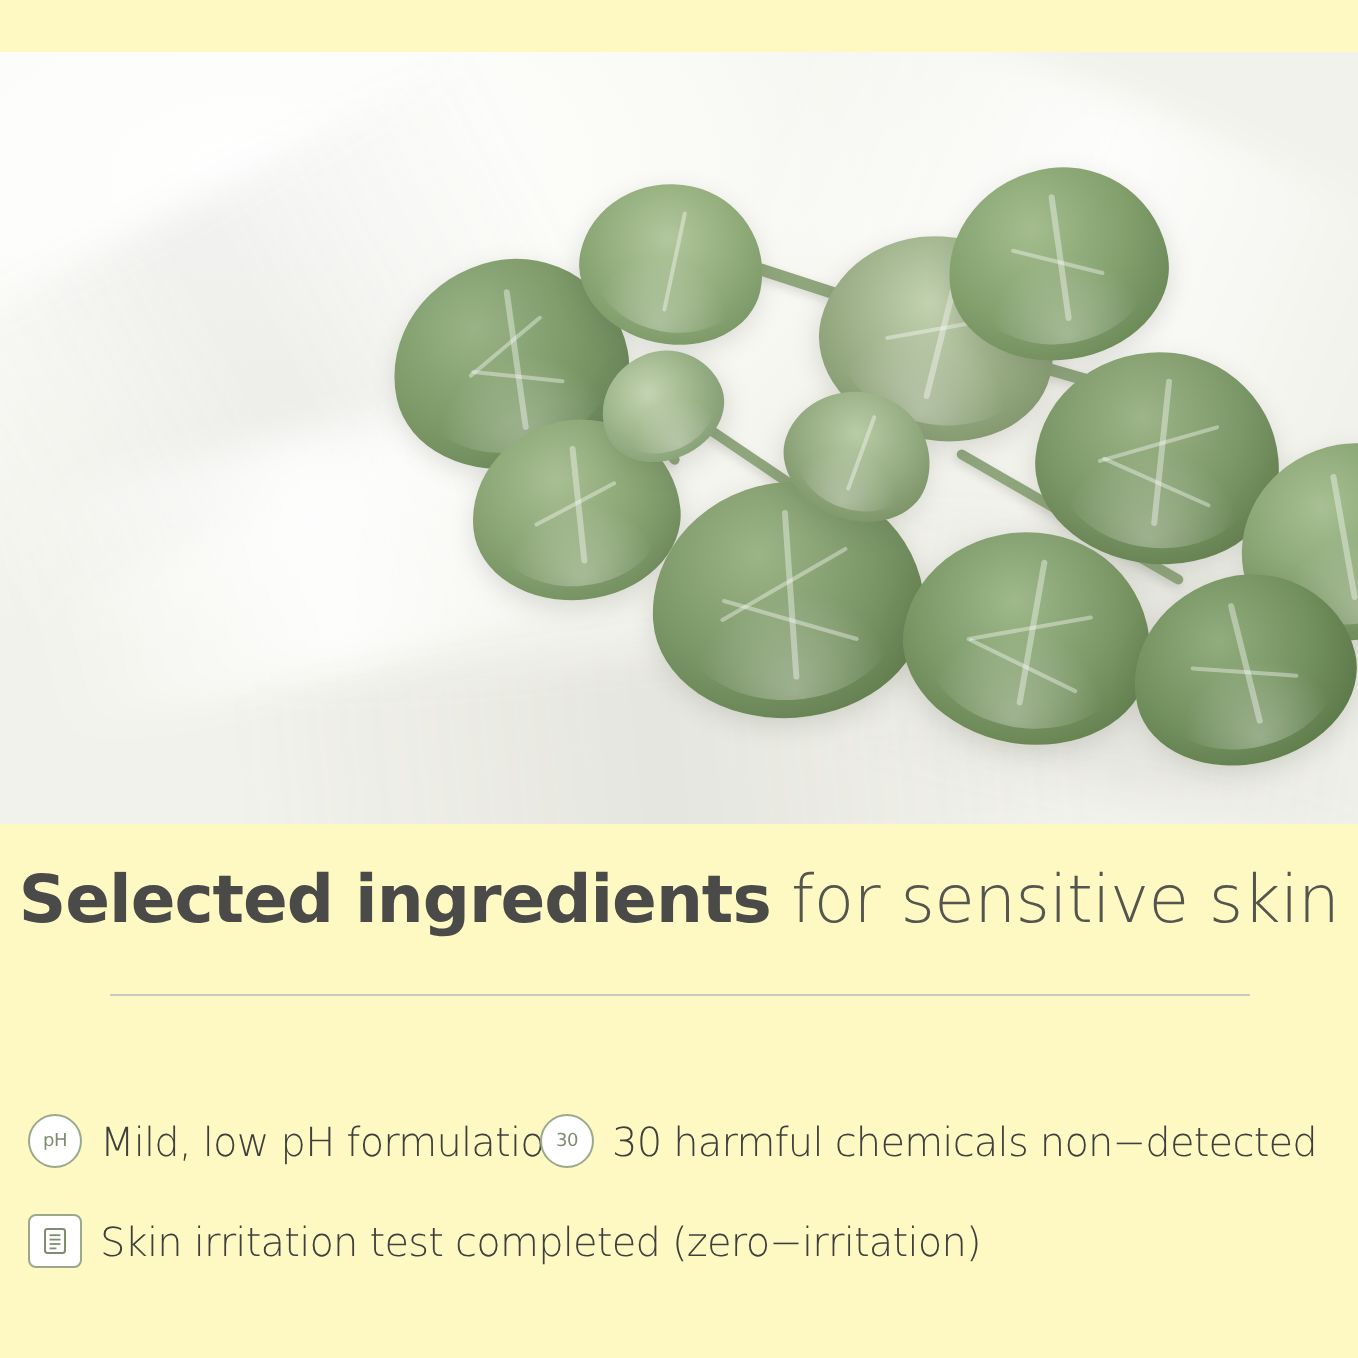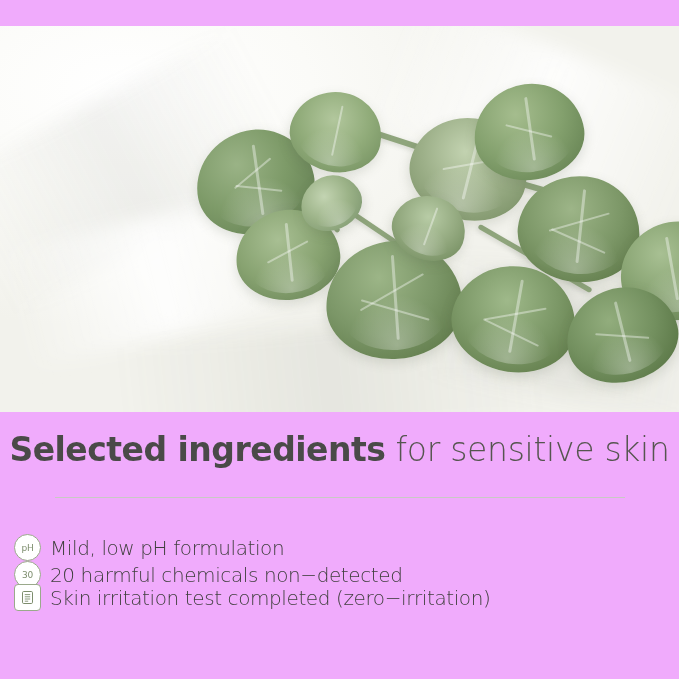--- a/index.html
+++ b/index.html
@@ -10,21 +10,21 @@
   body {
     width: 679px;
     height: 679px;
     font-family: "Liberation Sans", sans-serif;
     overflow: hidden;
   }
   .page {
     position: relative;
     width: 679px;
     height: 679px;
-    background: #f0abfc;
+    background: #fef9c3;
   }
 
   
   .hero {
     position: absolute;
     left: 0;
     top: 26px;
     width: 679px;
     height: 386px;
     overflow: hidden;
@@ -112,23 +112,22 @@
 
   
   .features {
     position: absolute;
     left: 14px;
     top: 534px;
     width: 651px;
   }
   .feat-row {
     display: flex;
-    align-items: flex-start;
+    align-items: flex-end;
     height: 50px;
-    flex-direction: column;
   }
   .feat {
     display: flex;
     align-items: center;
   }
   .feat .badge {
     flex: none;
     width: 25px;
     height: 25px;
     border-radius: 50%;
@@ -256,21 +255,21 @@
 
   <div class="features">
 
     <div class="feat-row">
       <div class="feat col-a">
         <span class="badge">pH</span>
         <span class="label">Mild, low pH formulation</span>
       </div>
       <div class="feat col-b">
         <span class="badge">30</span>
-        <span class="label">20 harmful chemicals non−detected</span>
+        <span class="label">30 harmful chemicals non−detected</span>
       </div>
     </div>
 
     <div class="feat-row">
       <div class="feat col-b">
         <span class="badge sq">
           <svg width="15" height="15" viewBox="0 0 15 15" aria-hidden="true">
             <rect x="2.5" y="1.5" width="10" height="12" rx="1.2" fill="none" stroke="#7d8d6d" stroke-width="1"></rect>
             <line x1="4.8" y1="4.6" x2="10.2" y2="4.6" stroke="#7d8d6d" stroke-width="0.9"></line>
             <line x1="4.8" y1="6.8" x2="10.2" y2="6.8" stroke="#7d8d6d" stroke-width="0.9"></line>

